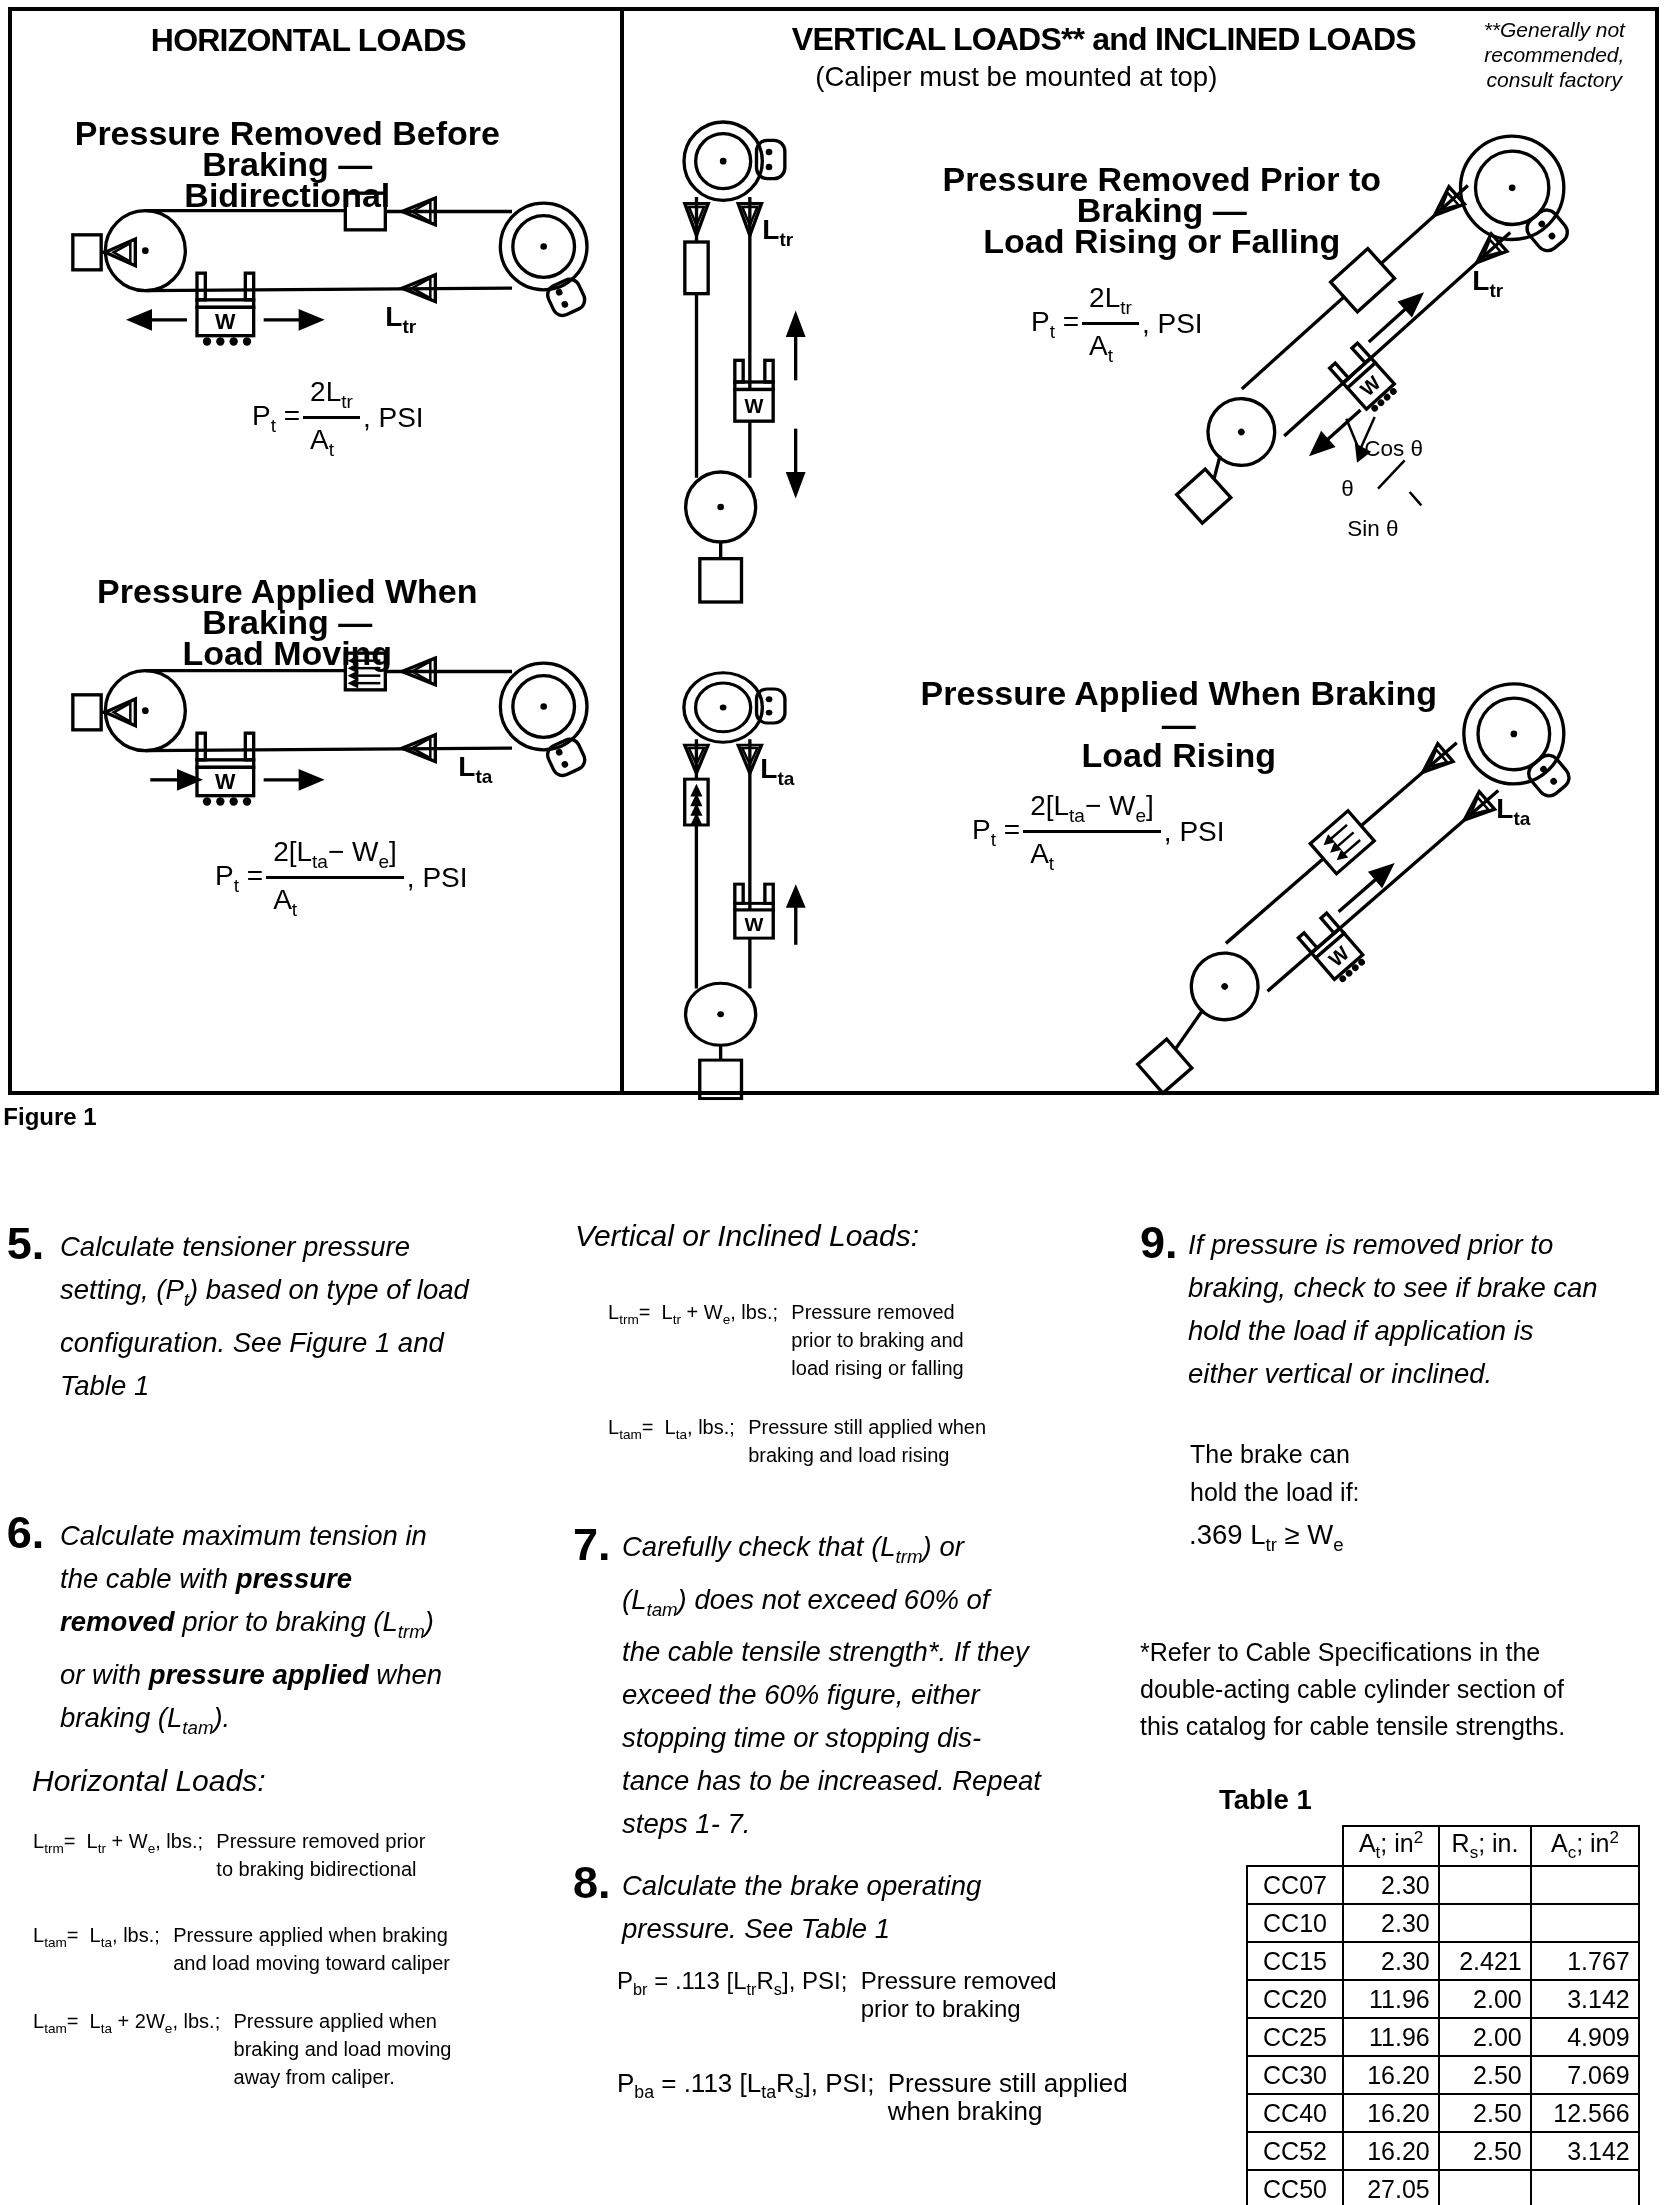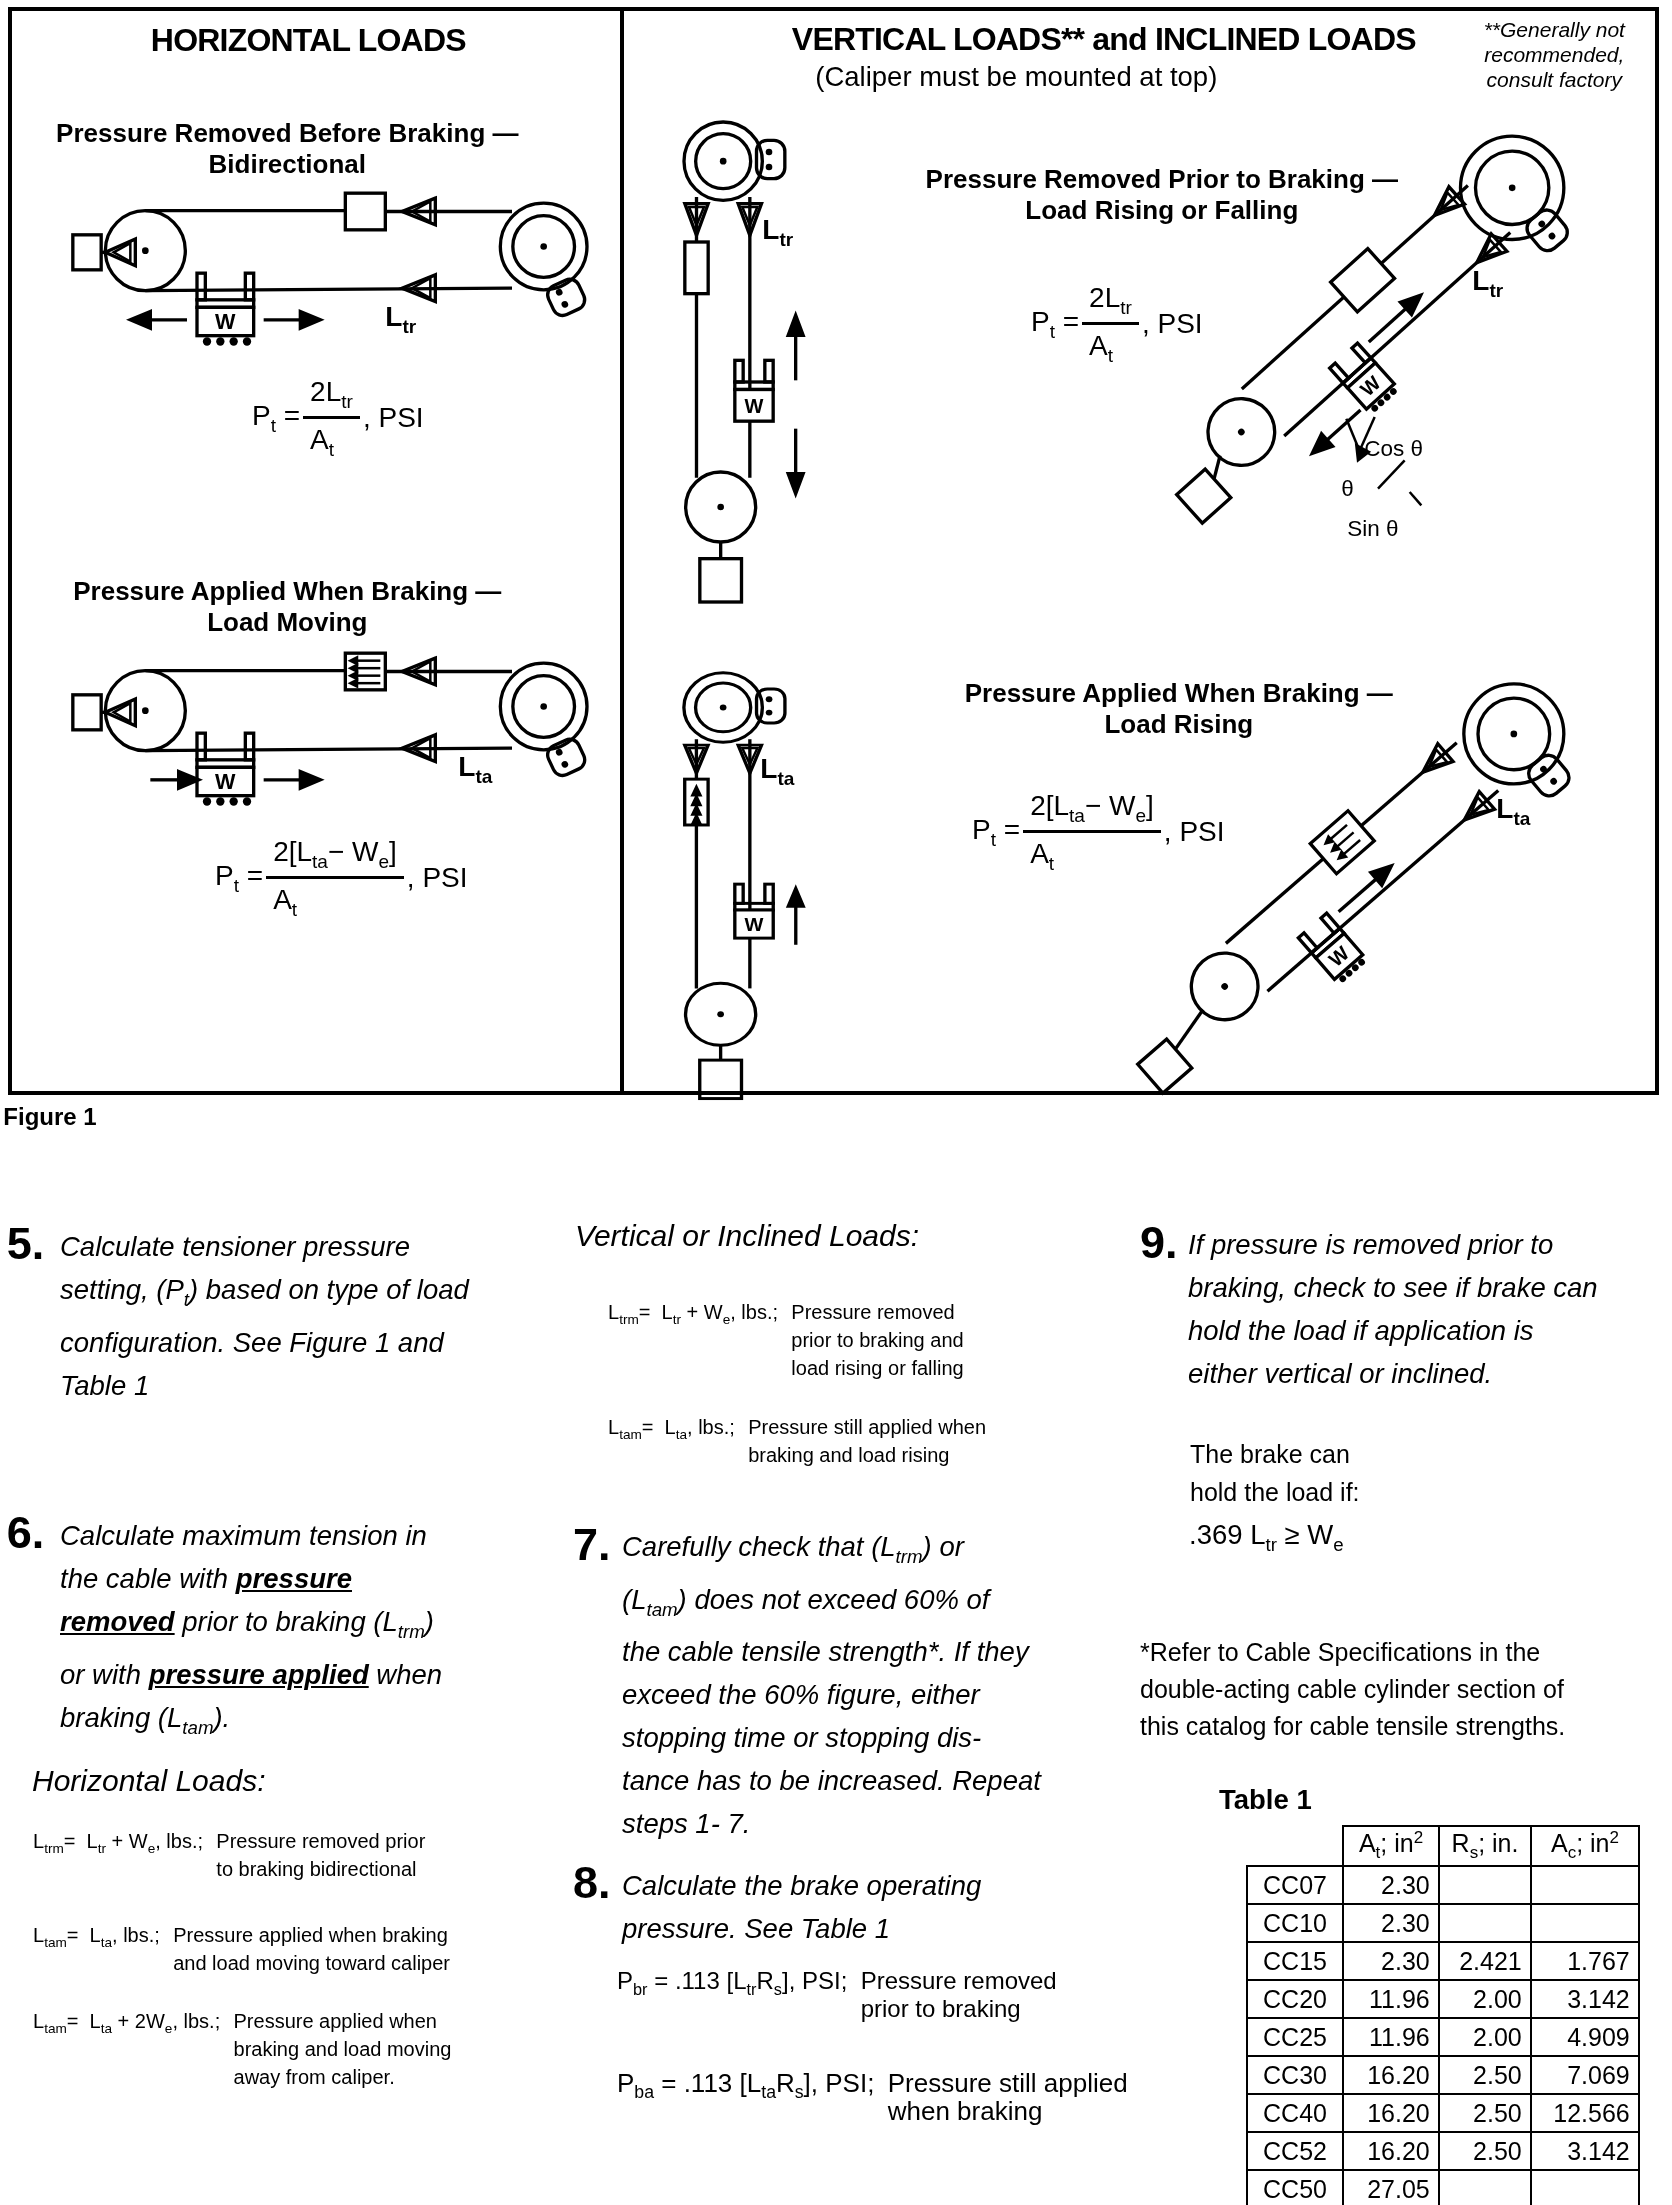--- a/index.html
+++ b/index.html
@@ -4,36 +4,36 @@
 <style>
   * { margin:0; padding:0; box-sizing:border-box; }
   html,body { background:#fff; }
   body { width:1673px; height:2205px; font-family:"Liberation Sans","DejaVu Sans",sans-serif; color:#000; }
   #page { position:relative; width:1673px; height:2205px; background:#fff; overflow:hidden; }
   .abs { position:absolute; }
   .figure-box { position:absolute; left:8.3px; top:6.7px; width:1651px; height:1088px; border:4.2px solid #000; background:#fff; }
   .divider { position:absolute; top:0; height:100%; width:4.2px; background:#000; }
   .fig-title { font-weight:bold; font-size:32px; text-align:center; letter-spacing:-0.8px; }
   .fig-sub { font-size:27.5px; text-align:center; }
-  .d-head { font-weight:bold; font-size:26px; line-height:31px; text-align:center; }
+  .d-head { font-weight:bold; font-size:34px; line-height:31px; text-align:center; }
   .note { font-style:italic; font-size:21px; line-height:25px; text-align:center; }
   .formula { display:flex; align-items:center; justify-content:center; font-size:28px; white-space:nowrap; }
   .frac { display:inline-flex; flex-direction:column; align-items:flex-start; margin:0 3.3px; }
   .f-num { padding:0 6.7px 4.2px; border-bottom:3.3px solid #000; }
   .f-den { padding:4.2px 6.7px 0; }
   sub { font-size:68%; }
   sup { font-size:68%; }
   .l-label { font-weight:bold; font-size:28px; }
   .small-label { font-size:22.5px; }
   .svgW { font:bold 26px "Liberation Sans","DejaVu Sans",sans-serif; fill:#000; stroke:none; }
   .svgWsm { font:bold 24px "Liberation Sans","DejaVu Sans",sans-serif; fill:#000; stroke:none; }
   .caption { font-weight:bold; font-size:24px; }
   .step-num { font-weight:bold; font-size:45px; }
   .step-text { font-style:italic; font-size:27.5px; line-height:43px; }
-  .step-text b { font-weight:bold;text-decoration:underline; }
+  .step-text b { font-weight:bold; }
   .sec-title { font-style:italic; font-size:30px; }
   .def-row { display:flex; font-size:20px; line-height:28px; }
   .def-term { flex:0 0 auto; margin-right:13.3px; white-space:pre; }
   .plain { font-style:normal; font-size:25px; line-height:38px; }
   .hold-formula { font-size:27.5px; }
   .foot { font-size:25px; line-height:37px; }
   .tbl-title { font-weight:bold; font-size:27.5px; }
   table.t1 { border-collapse:collapse; font-size:25px; background:#fff; }
   .t1 td, .t1 th { border:2.5px solid #000; height:38px; padding:0 8.3px; font-weight:normal; }
   .t1 th { height:40px; text-align:center; }

